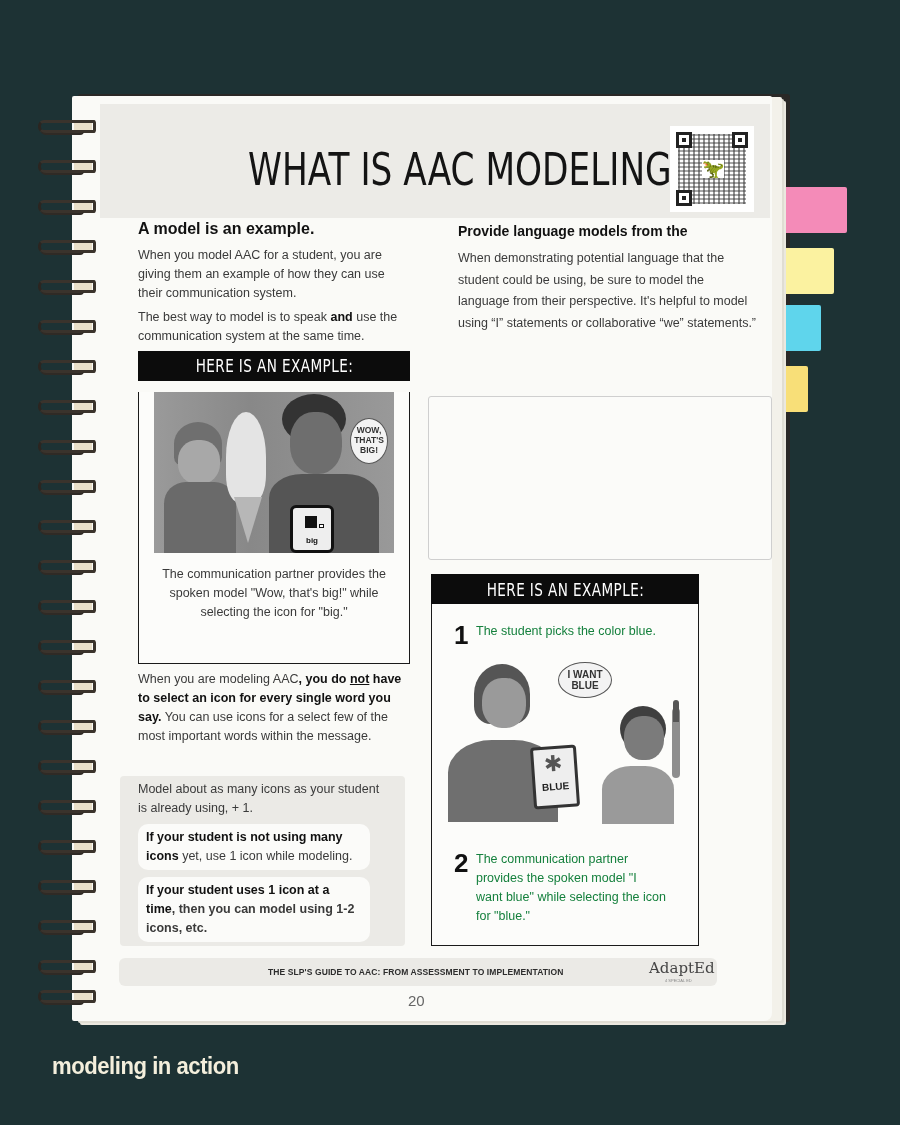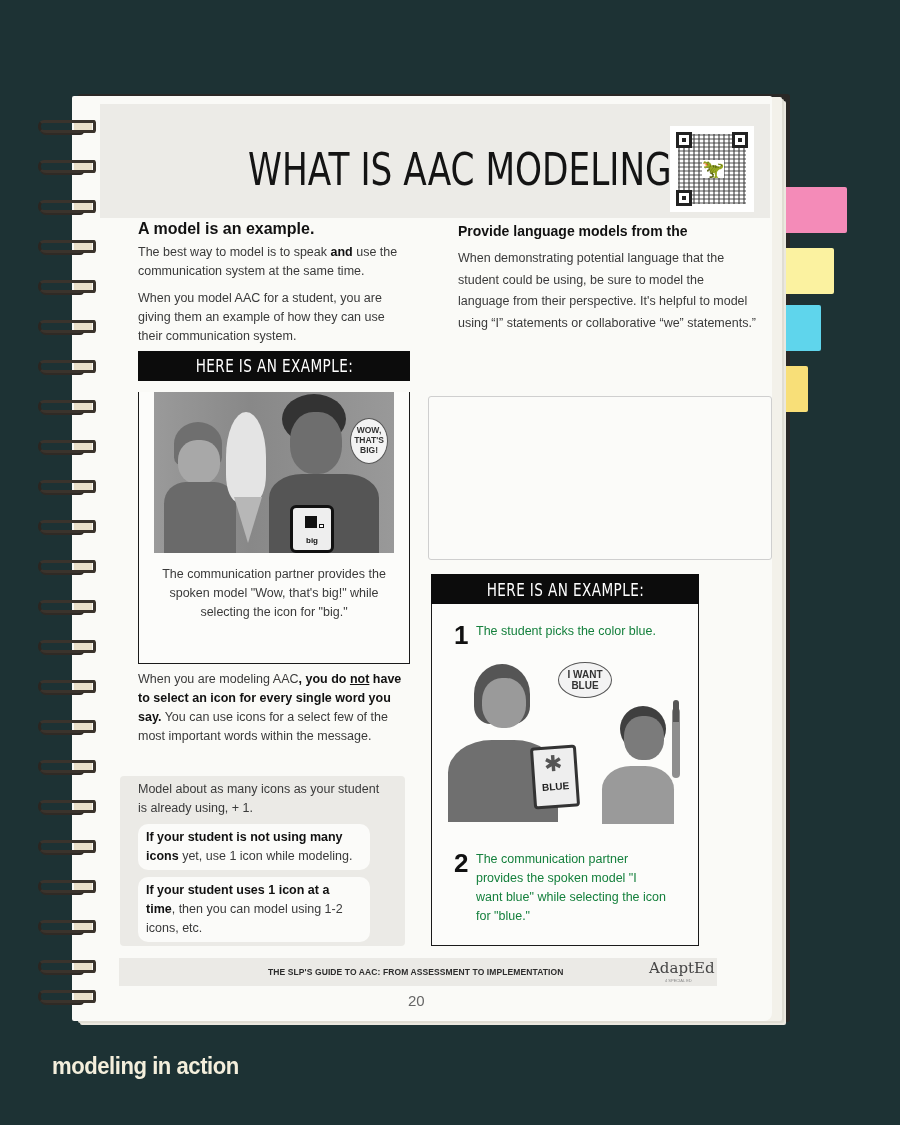--- a/index.html
+++ b/index.html
@@ -44,21 +44,21 @@
   .grey-box { background: #ebeae6; border-radius: 4px; }
   .pill { background: #fbfbf9; border-radius: 10px; padding: 4px 8px; font-size: 12.5px; line-height: 19px; color: #3a3a3a; }
   .pill b { color: #111; }
 
   .quote-box { border: 1px solid #cfcfcf; border-radius: 3px; background: #fbfbf9; padding: 6px 14px; }
 
   .step { display: flex; align-items: flex-start; }
   .step .num { font-size: 26px; font-weight: bold; color: #111; width: 22px; line-height: 26px; }
   .step .stxt { color: #15803d; font-size: 12.5px; line-height: 19px; }
 
-  .footer-band { position: absolute; left: 47px; top: 862px; width: 598px; height: 28px; background: #ebeae6; }
+  .footer-band { position: absolute; left: 47px; top: 862px; width: 598px; height: 28px; background: #ebeae6; border-radius: 6px; }
   .footer-text { position: absolute; left: 149px; top: 9px; font-size: 8.5px; font-weight: bold; color: #2d2d2d; letter-spacing: .1px; }
   .brand { position: absolute; left: 530px; top: 1px; font-family: "DejaVu Serif", serif; font-size: 15px; color: #444; }
   .brand-sub { position: absolute; left: 546px; top: 20px; font-size: 4px; color: #888; }
   .page-num { position: absolute; left: 336px; top: 896px; font-size: 15px; color: #666; }
 
   .caption-out { position: absolute; left: 52px; top: 1052px; font-family: "Liberation Sans", sans-serif; font-weight: bold; font-size: 24px; color: #f4efdc; letter-spacing: -0.5px; transform: scaleX(0.92); transform-origin: left; }
 </style>
 </head>
 <body>
 
@@ -78,22 +78,22 @@
       <div class="noise"></div>
       <div class="fin" style="left:6px; top:6px;"></div>
       <div class="fin" style="left:62px; top:6px;"></div>
       <div class="fin" style="left:6px; top:64px;"></div>
       <div class="dino">🦖</div>
     </div>
   </div>
 
   <div class="left-col">
     <div class="h2" style="font-size:16px; margin-top:2px;">A model is an example.</div>
+    <p class="txt" style="margin-top:8px;">When you model AAC for a student, you are giving them an example of how they can use their communication system.</p>
     <p class="txt" style="margin-top:5px;"><span>The best way to model is to speak </span><b>and</b><span> use the communication system at the same time.</span></p>
-    <p class="txt" style="margin-top:8px;">When you model AAC for a student, you are giving them an example of how they can use their communication system.</p>
 
     <div class="banner" style="margin-top:5px;"><span>HERE IS AN EXAMPLE:</span></div>
     <div class="ex-box" style="height:272px; border-top:none;">
       <div class="illus" style="margin:11px 15px 0 15px; height:161px;">
         <div style="position:absolute; left:0; top:0; width:100%; height:100%; background:linear-gradient(90deg,#9a9a9a 0%,#888 40%,#999 100%);"></div>
 
         <div style="position:absolute; left:20px; top:30px; width:48px; height:44px; background:#6f6f6f; border-radius:50% 50% 20% 20%;"></div>
         <div style="position:absolute; left:24px; top:48px; width:42px; height:44px; background:#a8a8a8; border-radius:45%;"></div>
         <div style="position:absolute; left:10px; top:90px; width:72px; height:72px; background:#6a6a6a; border-radius:30% 30% 0 0;"></div>
 
@@ -113,21 +113,21 @@
       </div>
       <p class="caption" style="margin:12px 14px 0 14px;">The communication partner provides the spoken model "Wow, that's big!" while selecting the icon for "big."</p>
     </div>
 
     <p class="txt" style="margin-top:6px; padding-right:4px;"><span>When you are modeling AAC</span><b>, you do </b><b style="text-decoration:underline;">not</b><b> have to select an icon for every single word you say.</b><span>  You can use icons for a select few of the most important words within the message.</span></p>
   </div>
 
   <div class="grey-box" style="position:absolute; left:48px; top:680px; width:285px; height:170px;">
     <p class="txt" style="padding:4px 18px 0 18px;">Model about as many icons as your student is already using, + 1.</p>
     <div class="pill" style="margin:6px 0 0 18px; width:232px;"><b>If your student is not using many icons</b><span> yet, use 1 icon while modeling.</span></div>
-    <div class="pill" style="margin:7px 0 0 18px; width:232px;"><b>If your student uses 1 icon at a time</b><span>, then you can model using 1-2 icons, etc.</span></div>
+    <div class="pill" style="margin:7px 0 0 18px; width:232px;font-weight:bold;"><b>If your student uses 1 icon at a time</b><span>, then you can model using 1-2 icons, etc.</span></div>
   </div>
 
   <div class="right-col">
     <div class="h2" style="font-size:14px; line-height:30px; margin-top:-2px;">
       <div>Provide language models from the</div>
     </div>
     <p class="txt" style="width:300px; line-height:21.5px; margin-top:2px;">When demonstrating potential language that the student could be using, be sure to model the language from their perspective.   It's helpful to model using “I” statements or collaborative “we” statements.”</p>
   </div>
 
   <div class="quote-box" style="position:absolute; left:356px; top:300px; width:344px; height:164px;">

